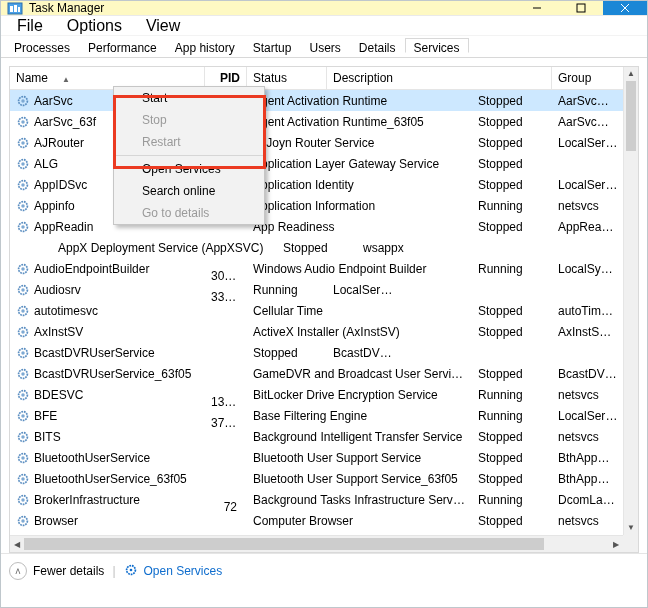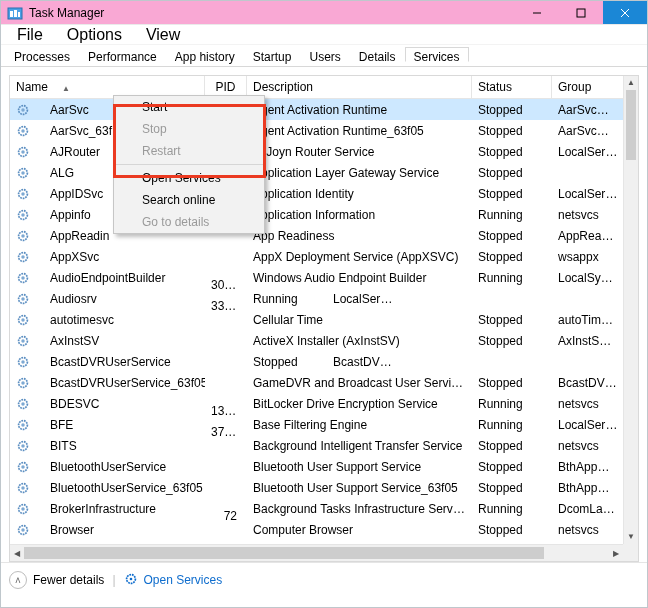--- a/index.html
+++ b/index.html
@@ -1,19 +1,19 @@
 <!DOCTYPE html>
 <html><head>
 <meta charset="utf-8">
 <style>
   * { margin: 0; padding: 0; box-sizing: border-box; font-family: "Segoe UI", Arial, sans-serif; }
   body { width: 648px; height: 608px; background: #fff; border: 1px solid #bfc7cc; overflow: hidden; font-size: 12px; }
 
   
-  .titlebar { height: 24px; background: #f9a8d4; display: flex; align-items: center; border-bottom: 1px solid #eaeaea; }
+  .titlebar { height: 15px; background: #fef9c3; display: flex; align-items: center; border-bottom: 1px solid #eaeaea; }
   .titlebar .icon { width: 16px; height: 16px; margin-left: 6px; display:inline-block; }
   .titlebar .icon svg { width:16px; height:16px; }
   .titlebar .title { font-size: 12px; margin-left: 6px; color: #000; }
   .titlebar .sysbtns { margin-left: auto; display: flex; height: 100%; }
   .sysbtn { width: 44px; height: 100%; display:flex; align-items:center; justify-content:center; }
   .sysbtn svg line, .sysbtn svg rect { stroke: #000; stroke-width:1; fill:none; }
   .sysbtn.close { background:#1b87d6; }
   .sysbtn.close svg line { stroke:#fff; }
 
   
@@ -27,29 +27,29 @@
 
   
   .content { position:relative; height: 496px; border-bottom:1px solid #e5e5e5;  }
 
   
   .tablewrap { position:absolute; inset:8px 8px 0 8px; border:1px solid #d9d9d9; overflow:hidden; display:flex; flex-direction:column; background:#fff;}
   .thead { display:flex; background:#fff; border-bottom:1px solid #e5e5e5; }
   .th { font-size:12px; padding:4px 6px; border-right:1px solid #e5e5e5; white-space:nowrap; overflow:hidden; }
   .sort-arrow { font-size:8px; color:#666; margin-left:14px; }
   .col-name { width:195px; }
-  .col-pid  { width:42px; text-align:center; }
+  .col-pid  { width:42px; text-align:right;font-weight:bold; }
   .col-desc { width:225px; }
   .col-stat { width:80px; }
   .col-grp  { width:72px; border-right:none; }
 
   .tbody { flex:1; overflow:hidden; }
   .row { display:flex; height:21px; align-items:center; white-space:nowrap; color:#000; }
   .row .cell { font-size:12px; padding:0 6px; overflow:hidden; text-overflow:ellipsis; }
-  .row .c-name { width:195px; display:flex; align-items:center; gap:20px; }
+  .row .c-name { width:195px; display:flex; align-items:center; gap:4px; }
   .row .c-pid  { width:42px; text-align:right; padding-right:10px;margin-top:15px; }
   .row .c-desc { width:225px; }
   .row .c-stat { width:80px; }
   .row .c-grp  { width:72px; }
   .row.selected { background:#cde8ff; }
   .svc-ico { width:14px; height:14px; }
   .svc-ico svg { width:14px; height:14px; }
 
   
   .vscroll { position:absolute; right:0; top:0; bottom:17px; width:15px; background:#f0f0f0; border-left:1px solid #e5e5e5; }
@@ -123,22 +123,22 @@
   <div class="tab">Users</div>
   <div class="tab">Details</div>
   <div class="tab active">Services</div>
 </div>
 
 <div class="content">
   <div class="tablewrap">
     <div class="thead">
       <div class="th col-name"><span>Name</span><span class="sort-arrow">▲</span></div>
       <div class="th col-pid">PID</div>
+      <div class="th col-stat">Status</div>
       <div class="th col-desc">Description</div>
-      <div class="th col-stat">Status</div>
       <div class="th col-grp">Group</div>
     </div>
     <div class="tbody" id="tbody">
         <div class="row selected">
           <div class="cell c-name">
             <span class="svc-ico"><svg viewBox="0 0 16 16">
                 <circle cx="8" cy="8" r="5" fill="none" stroke="#5b8ec1" stroke-width="2" stroke-dasharray="2 1"></circle>
                 <circle cx="8" cy="8" r="2" fill="#7da9d3"></circle>
               </svg></span>
             <span>AarSvc</span>
@@ -220,27 +220,20 @@
                 <circle cx="8" cy="8" r="2" fill="#7da9d3"></circle>
               </svg></span>
             <span>AppReadin</span>
           </div>
           <div class="cell c-pid"></div>
           <div class="cell c-desc">App Readiness</div>
           <div class="cell c-stat">Stopped</div>
           <div class="cell c-grp">AppReadine</div>
         </div>
         <div class="row">
-          <div class="cell c-name">
-            <span class="svc-ico"><svg viewBox="0 0 16 16">
-                <circle cx="8" cy="8" r="5" fill="none" stroke="#5b8ec1" stroke-width="2" stroke-dasharray="2 1"></circle>
-                <circle cx="8" cy="8" r="2" fill="#7da9d3"></circle>
-              </svg></span>
-            <span>AppXSvc</span>
-          </div>
           <div class="cell c-pid"></div>
           <div class="cell c-desc">AppX Deployment Service (AppXSVC)</div>
           <div class="cell c-stat">Stopped</div>
           <div class="cell c-grp">wsappx</div>
         </div>
         <div class="row">
           <div class="cell c-name">
             <span class="svc-ico"><svg viewBox="0 0 16 16">
                 <circle cx="8" cy="8" r="5" fill="none" stroke="#5b8ec1" stroke-width="2" stroke-dasharray="2 1"></circle>
                 <circle cx="8" cy="8" r="2" fill="#7da9d3"></circle>

